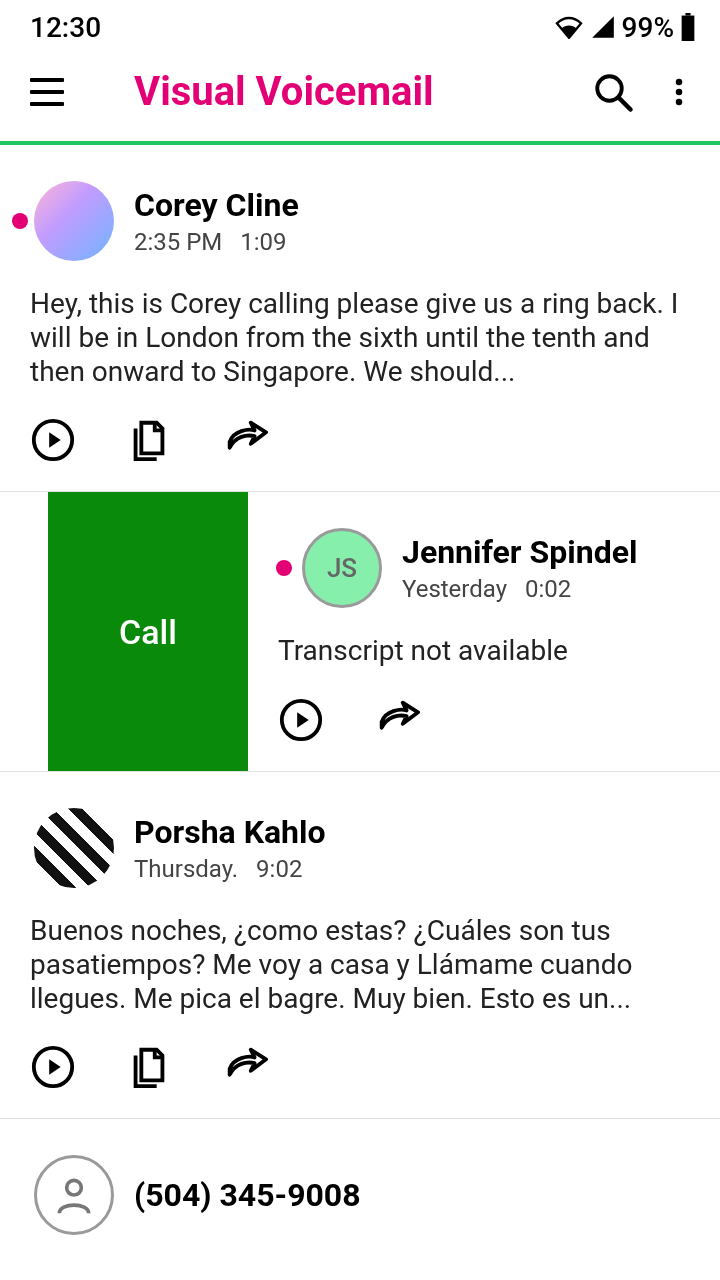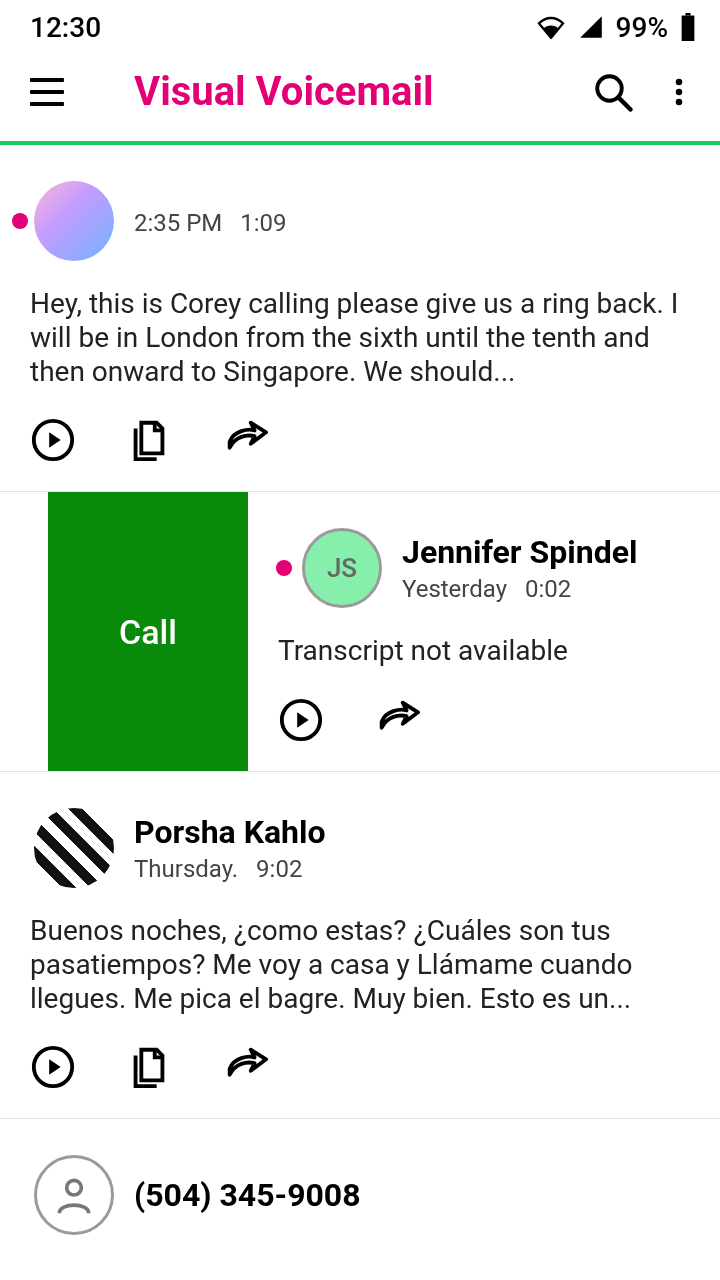--- a/index.html
+++ b/index.html
@@ -15,21 +15,21 @@
   
   .status-bar {
     display: flex;
     justify-content: space-between;
     align-items: center;
     padding: 10px 24px 6px 30px;
     font-size: 28px;
     font-weight: 500;
     height: 50px;
   }
-  .status-right { display: flex; align-items: center; gap: 12px; }
+  .status-right { display: flex; align-items: center; gap: 6px; }
   .status-right svg { display: block; }
 
   
   .app-bar {
     display: flex;
     align-items: center;
     padding: 18px 26px 26px 30px;
     border-bottom: 4px solid #22c55e;
   }
   .hamburger {
@@ -163,20 +163,21 @@
         <circle cx="12" cy="20" r="2.6"></circle>
     </svg>
   </div>
 </div>
 
 <div class="vm-item">
   <div class="vm-header">
     <div class="unread-dot"></div>
     <div class="avatar photo1"></div>
     <div class="vm-head-text">
+      <div class="vm-name">Corey Cline</div>
       <div class="vm-meta">
         <span>2:35 PM</span>
         <span>1:09</span>
       </div>
     </div>
   </div>
   <div class="vm-transcript">Hey, this is Corey calling please give us a ring back. I will be in London from the sixth until the tenth and then onward to Singapore. We should...</div>
   <div class="vm-actions">
     <div class="icon-btn">
       <svg viewBox="0 0 24 24">

